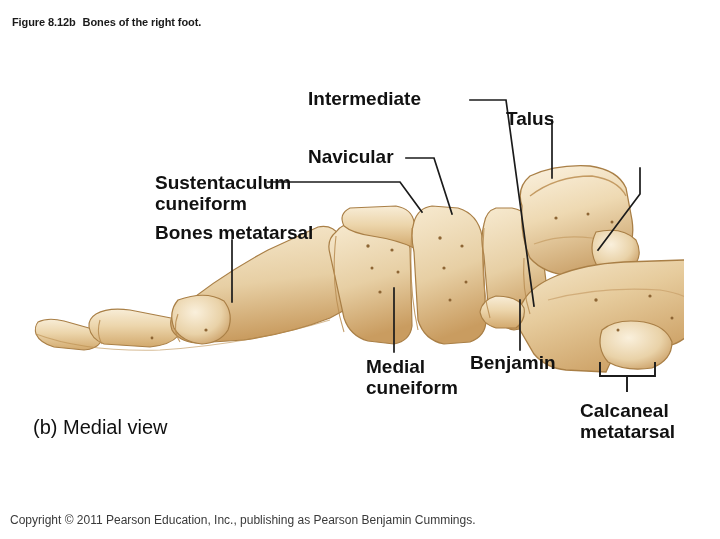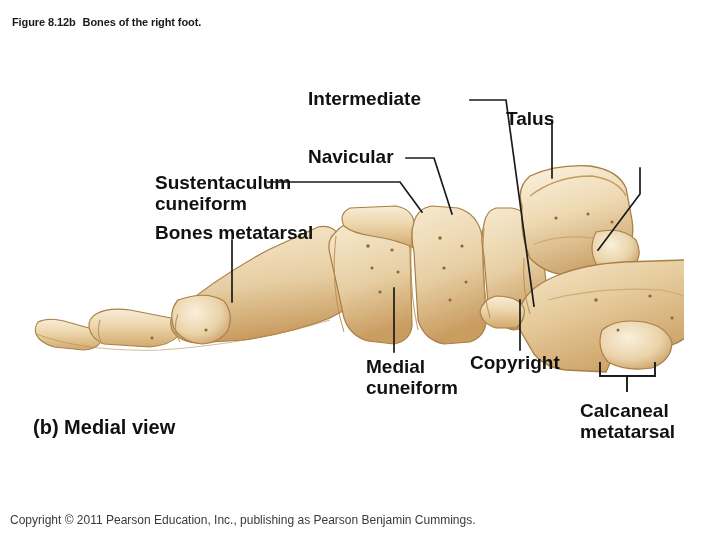--- a/index.html
+++ b/index.html
@@ -38,21 +38,21 @@
     font-size: 12px;
     color: #3a3a3a;
     white-space: nowrap;
   }
 
   #view-caption {
     position: absolute;
     left: 33px;
     top: 416px;
     font-size: 20px;
-    font-weight: bold;
+    font-weight: normal;
     color: #111111;
     white-space: nowrap;
   }
 
   .callout {
     position: absolute;
     font-size: 19px;
     font-weight: bold;
     color: #111111;
     line-height: 1.12;
@@ -209,21 +209,21 @@
     <div>cuneiform</div>
   </div>
 
   <div class="callout" style="left:155px; top:222px;">Bones metatarsal</div>
 
   <div class="callout" style="left:366px; top:356px;">
     <div>Medial</div>
     <div>cuneiform</div>
   </div>
 
-  <div class="callout" style="left:470px; top:352px;">Copyright</div>
+  <div class="callout" style="left:470px; top:352px;">Benjamin</div>
 
   <div class="callout" style="left:580px; top:400px;">
     <div>Calcaneal</div>
     <div>metatarsal</div>
   </div>
 
   <div id="view-caption">(b) Medial view</div>
 
   <div id="copyright-line">Copyright © 2011 Pearson Education, Inc., publishing as Pearson Benjamin Cummings.</div>
 

